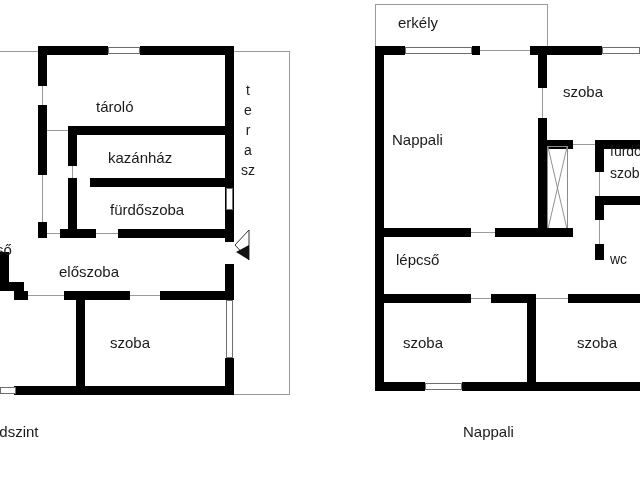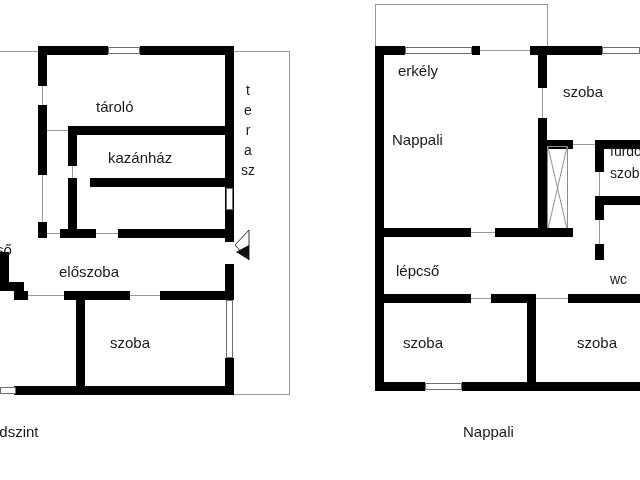--- a/index.html
+++ b/index.html
@@ -161,20 +161,21 @@
     <div class="wall" style="left:14px; top:291px; width:14px; height:9px;"></div>
     <div class="thin-h" style="left:28px; top:295px; width:36px;"></div>
     <div class="wall" style="left:64px; top:291px; width:66px; height:9px;"></div>
     <div class="thin-h" style="left:130px; top:295px; width:30px;"></div>
     <div class="wall" style="left:160px; top:291px; width:74px; height:9px;"></div>
 
     <div class="wall" style="left:76px; top:291px; width:9px; height:100px;"></div>
 
     <div class="label" style="left:96px; top:98px;">tároló</div>
     <div class="label" style="left:108px; top:149px;">kazánház</div>
+    <div class="label" style="left:110px; top:201px;">fürdőszoba</div>
     <div class="label" style="left:59px; top:263px;">előszoba</div>
     <div class="label" style="left:110px; top:334px;">szoba</div>
     <div class="label" style="left:-4px; top:241px;">ső</div>
 
     <div class="vlabel" style="left:237px; top:80px; width:22px;">
       <span>t</span>
       <span>e</span>
       <span>r</span>
       <span>a</span>
       <span>sz</span>
@@ -231,26 +232,26 @@
     <div class="wall" style="left:239px; top:196px; width:36px; height:9px;"></div>
 
     <div class="wall" style="left:10px; top:294px; width:96px; height:9px;"></div>
     <div class="thin-h" style="left:106px; top:298px; width:20px;"></div>
     <div class="wall" style="left:126px; top:294px; width:45px; height:9px;"></div>
     <div class="thin-h" style="left:171px; top:298px; width:32px;"></div>
     <div class="wall" style="left:203px; top:294px; width:72px; height:9px;"></div>
 
     <div class="wall" style="left:162px; top:294px; width:9px; height:97px;"></div>
 
-    <div class="label" style="left:33px; top:14px;margin-top:48px;">erkély</div>
+    <div class="label" style="left:33px; top:14px;">erkély</div>
     <div class="label" style="left:27px; top:131px;">Nappali</div>
     <div class="label" style="left:198px; top:83px;">szoba</div>
     <div class="label small" style="left:245px; top:143px;">fürdő</div>
     <div class="label small" style="left:245px; top:165px;">szoba</div>
-    <div class="label small" style="left:245px; top:271px;">wc</div>
-    <div class="label" style="left:31px; top:262px;">lépcső</div>
+    <div class="label small" style="left:245px; top:251px;">wc</div>
+    <div class="label" style="left:31px; top:251px;">lépcső</div>
     <div class="label" style="left:38px; top:334px;">szoba</div>
     <div class="label" style="left:212px; top:334px;">szoba</div>
 
     <div class="caption" style="left:98px; top:423px;">Nappali</div>
   </div>
 
 </div>
 
 </body></html>

